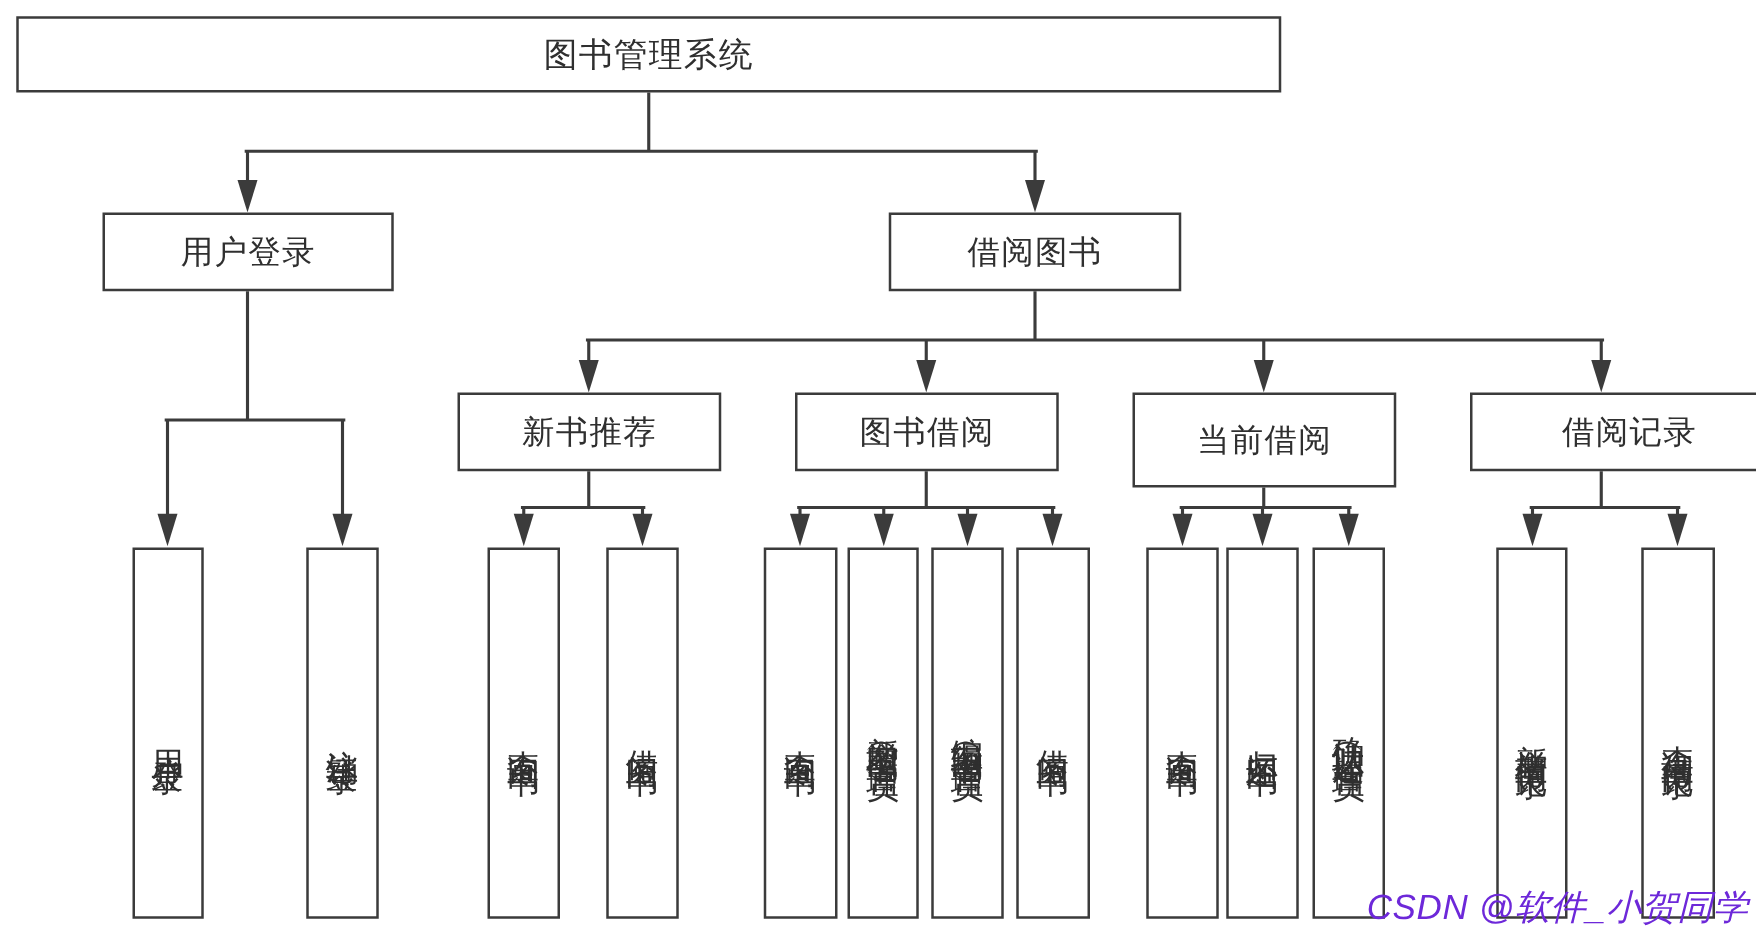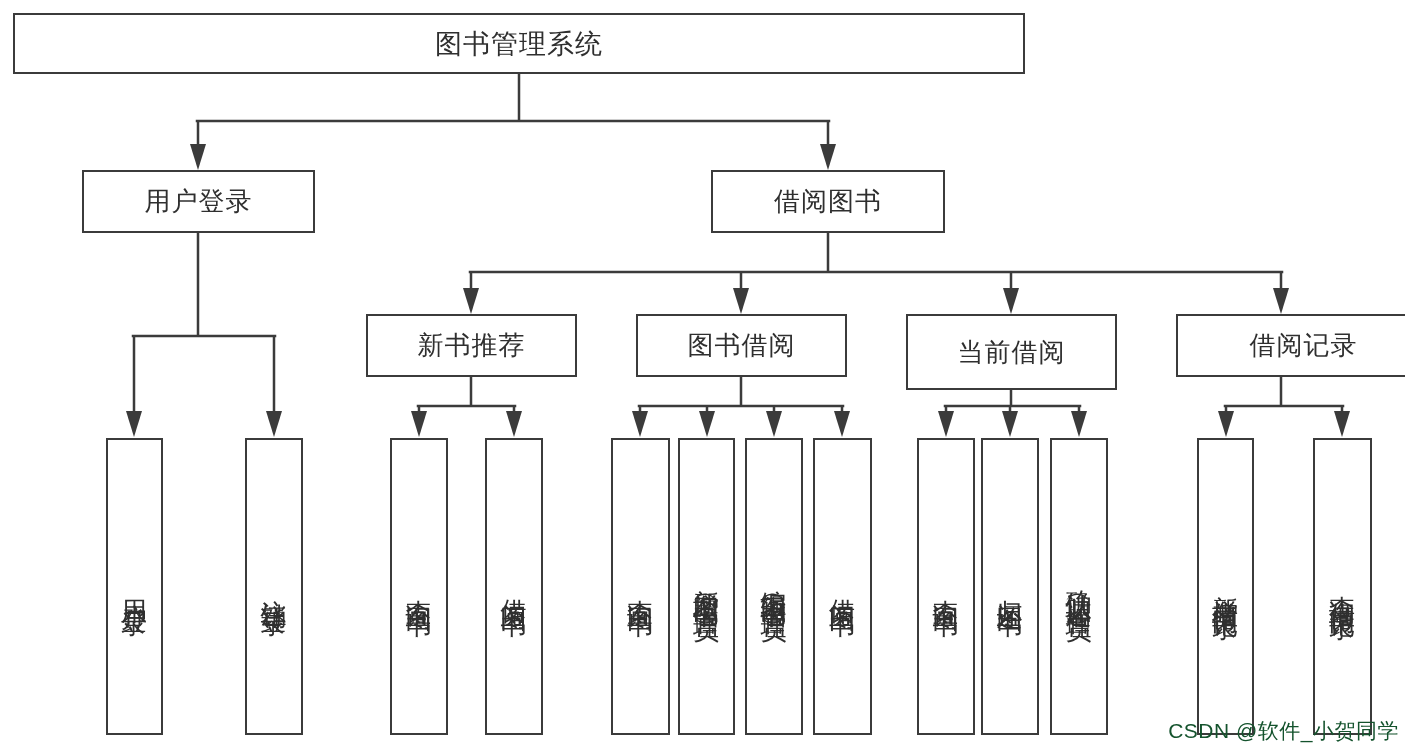--- a/index.html
+++ b/index.html
@@ -38,24 +38,25 @@
     text-orientation: mixed;
     font-size: 26px;
     line-height: 1;
     letter-spacing: 4px;
     white-space: nowrap;
   }
   .watermark {
     position: absolute;
     right: 6px;
     bottom: 2px;
-    font-size: 21px;
-    color: #14532d;
+    font-size: 28px;
+    color: #6d28d9;
     letter-spacing: 0.5px;
     white-space: nowrap;
+    font-style: italic;
   }
 </style>
 </head>
 <body>
 
 <div class="stage">
 
   <svg class="connectors" viewBox="0 0 1405 747" xmlns="http://www.w3.org/2000/svg">
     <g stroke="#3b3b3b" stroke-width="2.5" fill="none" stroke-linecap="square">
 

